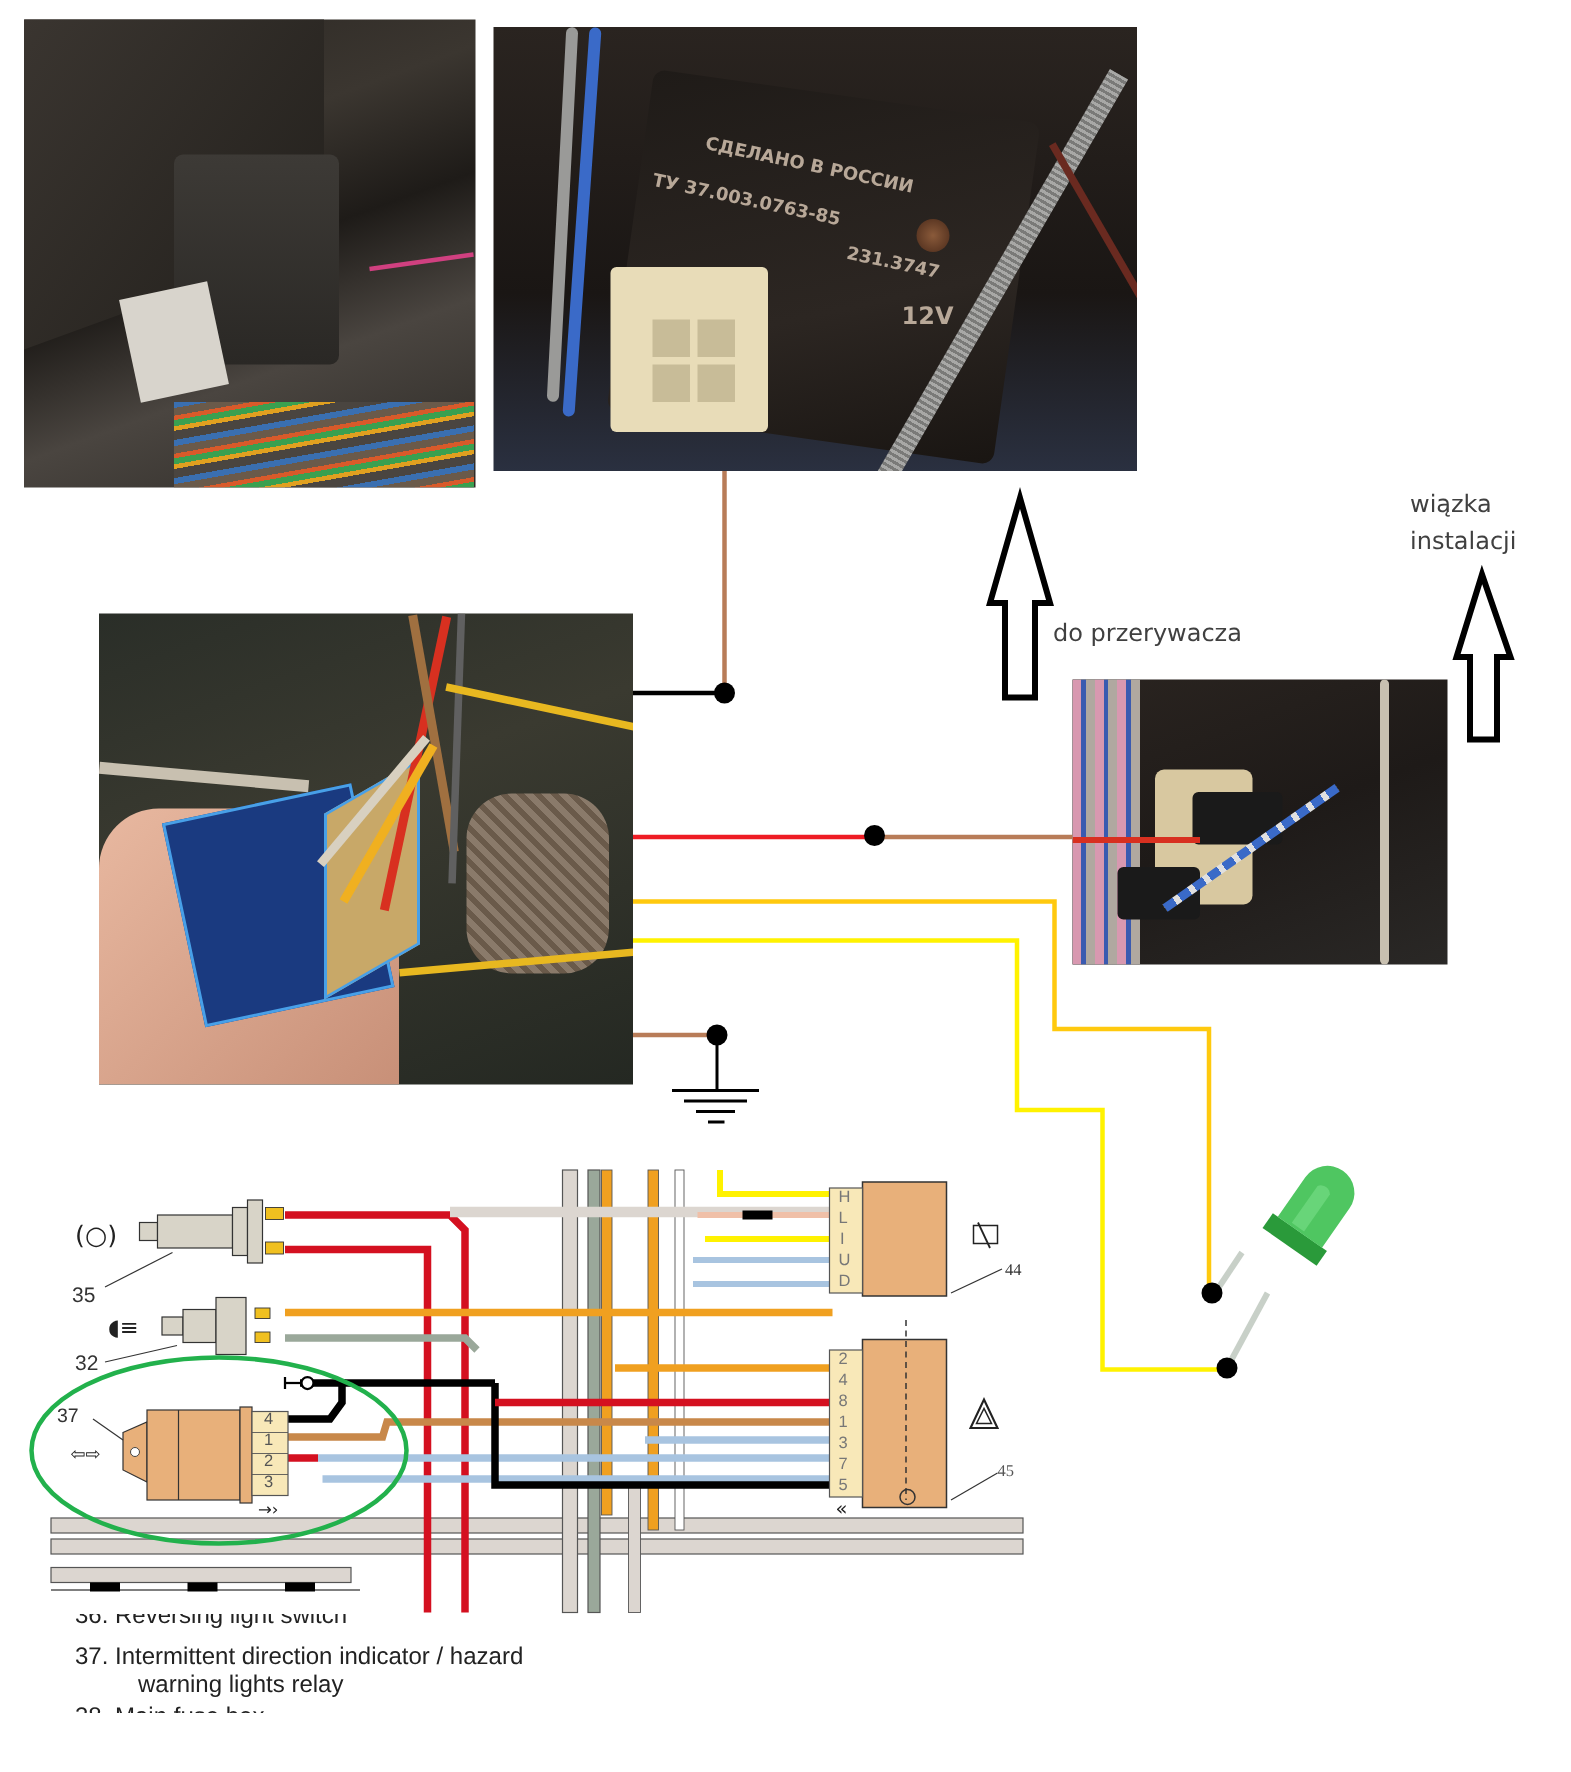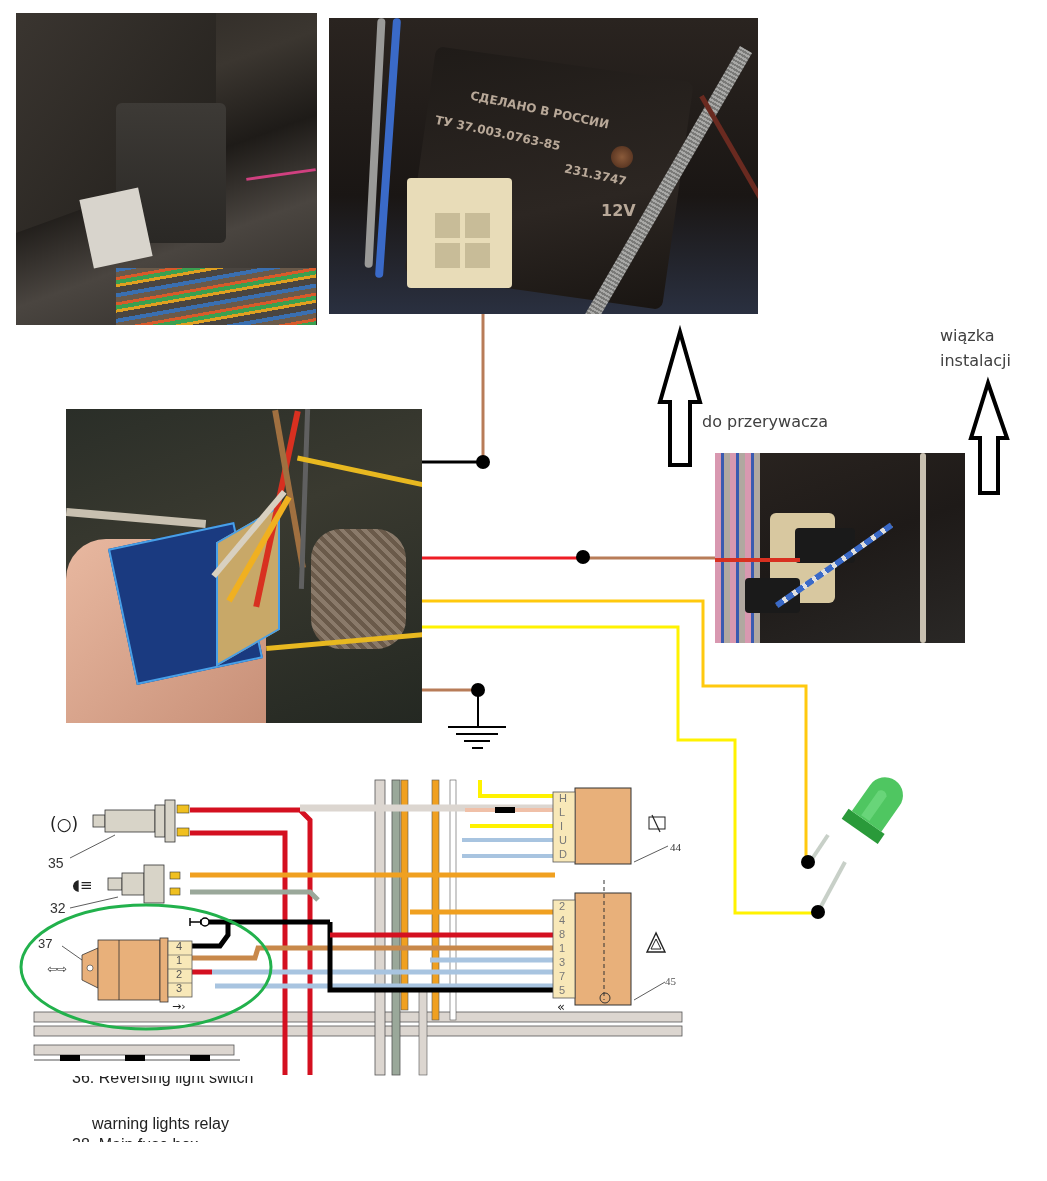--- a/index.html
+++ b/index.html
@@ -1,21 +1,21 @@
 <!DOCTYPE html>
 <html><head>
 <meta charset="utf-8">
 <style>
   html,body{margin:0;padding:0;background:#ffffff;}
   body{width:1047px;height:1181px;position:relative;overflow:hidden;font-family:"DejaVu Sans",sans-serif;}
   .photo{position:absolute;overflow:hidden;}
   .label{position:absolute;color:#404040;font-family:"DejaVu Sans",sans-serif;font-size:16px;line-height:22px;}
   .lbl-center{text-align:left;}
   svg{position:absolute;left:0;top:0;}
-  .legend-line{position:absolute;left:72px;font-family:"Liberation Sans",sans-serif;font-size:16px;color:#222;white-space:nowrap;}
+  .legend-line{position:absolute;left:50px;font-family:"Liberation Sans",sans-serif;font-size:16px;color:#222;white-space:nowrap;}
 </style>
 </head>
 <body>
 
 <div class="photo" style="left:16px;top:13px;width:301px;height:312px;background:linear-gradient(160deg,#2a2622 0%,#3b3630 30%,#1e1b18 50%,#4a4540 70%,#2d2a26 100%);">
   <div style="position:absolute;left:0;top:0;width:200px;height:220px;background:linear-gradient(135deg,#3a3530,#25221e);transform:skewY(-20deg);transform-origin:0 0;"></div>
   <div style="position:absolute;left:100px;top:90px;width:110px;height:140px;background:linear-gradient(180deg,#3d3a36,#2a2825);border-radius:6px;"></div>
   <div style="position:absolute;left:70px;top:180px;width:60px;height:70px;background:#d8d4cc;transform:rotate(-12deg);"></div>
   <div style="position:absolute;left:100px;top:255px;width:200px;height:57px;background:repeating-linear-gradient(170deg,#3a6fb0 0 4px,#6a5a4a 4px 9px,#d85a2a 9px 12px,#3aa050 12px 16px,#e0a020 16px 19px,#4a4540 19px 25px);"></div>
   <div style="position:absolute;left:230px;top:160px;width:70px;height:3px;background:#d04080;transform:rotate(-8deg);"></div>
@@ -230,19 +230,20 @@
 <div style="position:absolute;left:559px;top:900px;font-size:11px;color:#777;font-family:'Liberation Sans',sans-serif;">2</div>
 <div style="position:absolute;left:559px;top:914px;font-size:11px;color:#777;font-family:'Liberation Sans',sans-serif;">4</div>
 <div style="position:absolute;left:559px;top:928px;font-size:11px;color:#777;font-family:'Liberation Sans',sans-serif;">8</div>
 <div style="position:absolute;left:559px;top:942px;font-size:11px;color:#777;font-family:'Liberation Sans',sans-serif;">1</div>
 <div style="position:absolute;left:559px;top:956px;font-size:11px;color:#777;font-family:'Liberation Sans',sans-serif;">3</div>
 <div style="position:absolute;left:559px;top:970px;font-size:11px;color:#777;font-family:'Liberation Sans',sans-serif;">7</div>
 <div style="position:absolute;left:559px;top:984px;font-size:11px;color:#777;font-family:'Liberation Sans',sans-serif;">5</div>
 
 <div style="position:absolute;left:0;top:1076px;width:700px;height:66px;overflow:hidden;">
   <div class="legend-line" style="top:-7px;">36. Reversing light switch</div>
+  <div class="legend-line" style="top:20px;">37. Intermittent direction indicator / hazard</div>
   <div class="legend-line" style="top:39px;left:92px;">warning lights relay</div>
   <div class="legend-line" style="top:60px;">38. Main fuse box</div>
 </div>
 
 <div class="label" style="left:702px;top:411px;">do przerywacza</div>
 <div class="label lbl-center" style="left:940px;top:325px;width:80px;">wiązka</div>
 <div class="label lbl-center" style="left:940px;top:350px;width:80px;">instalacji</div>
 
 </body></html>

